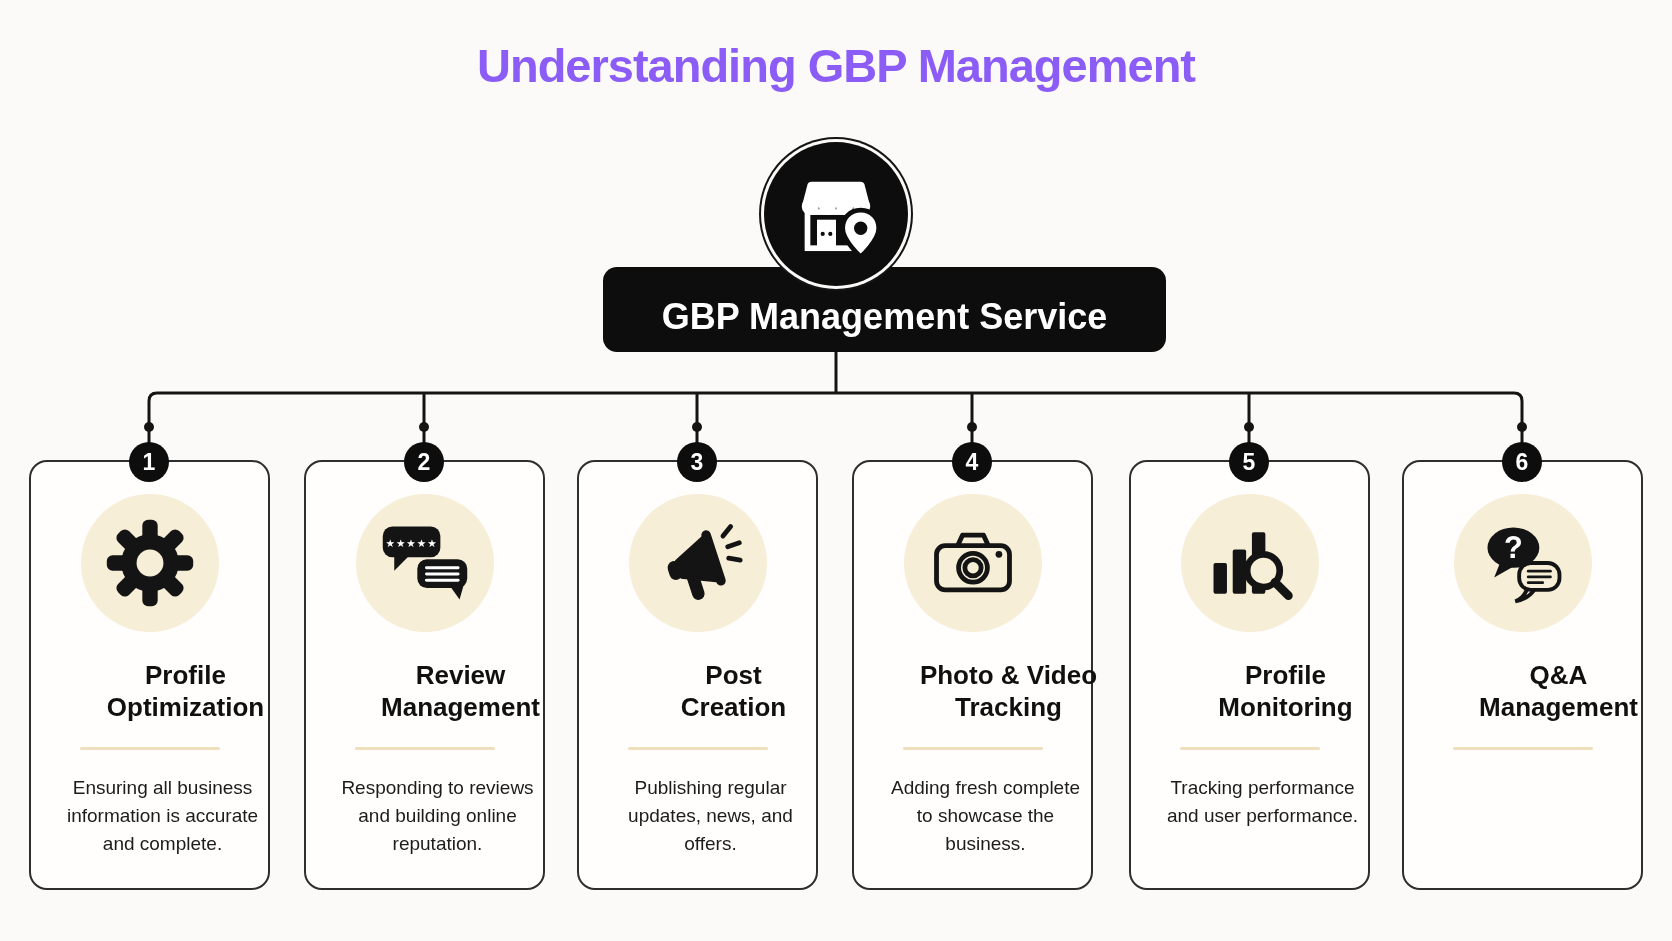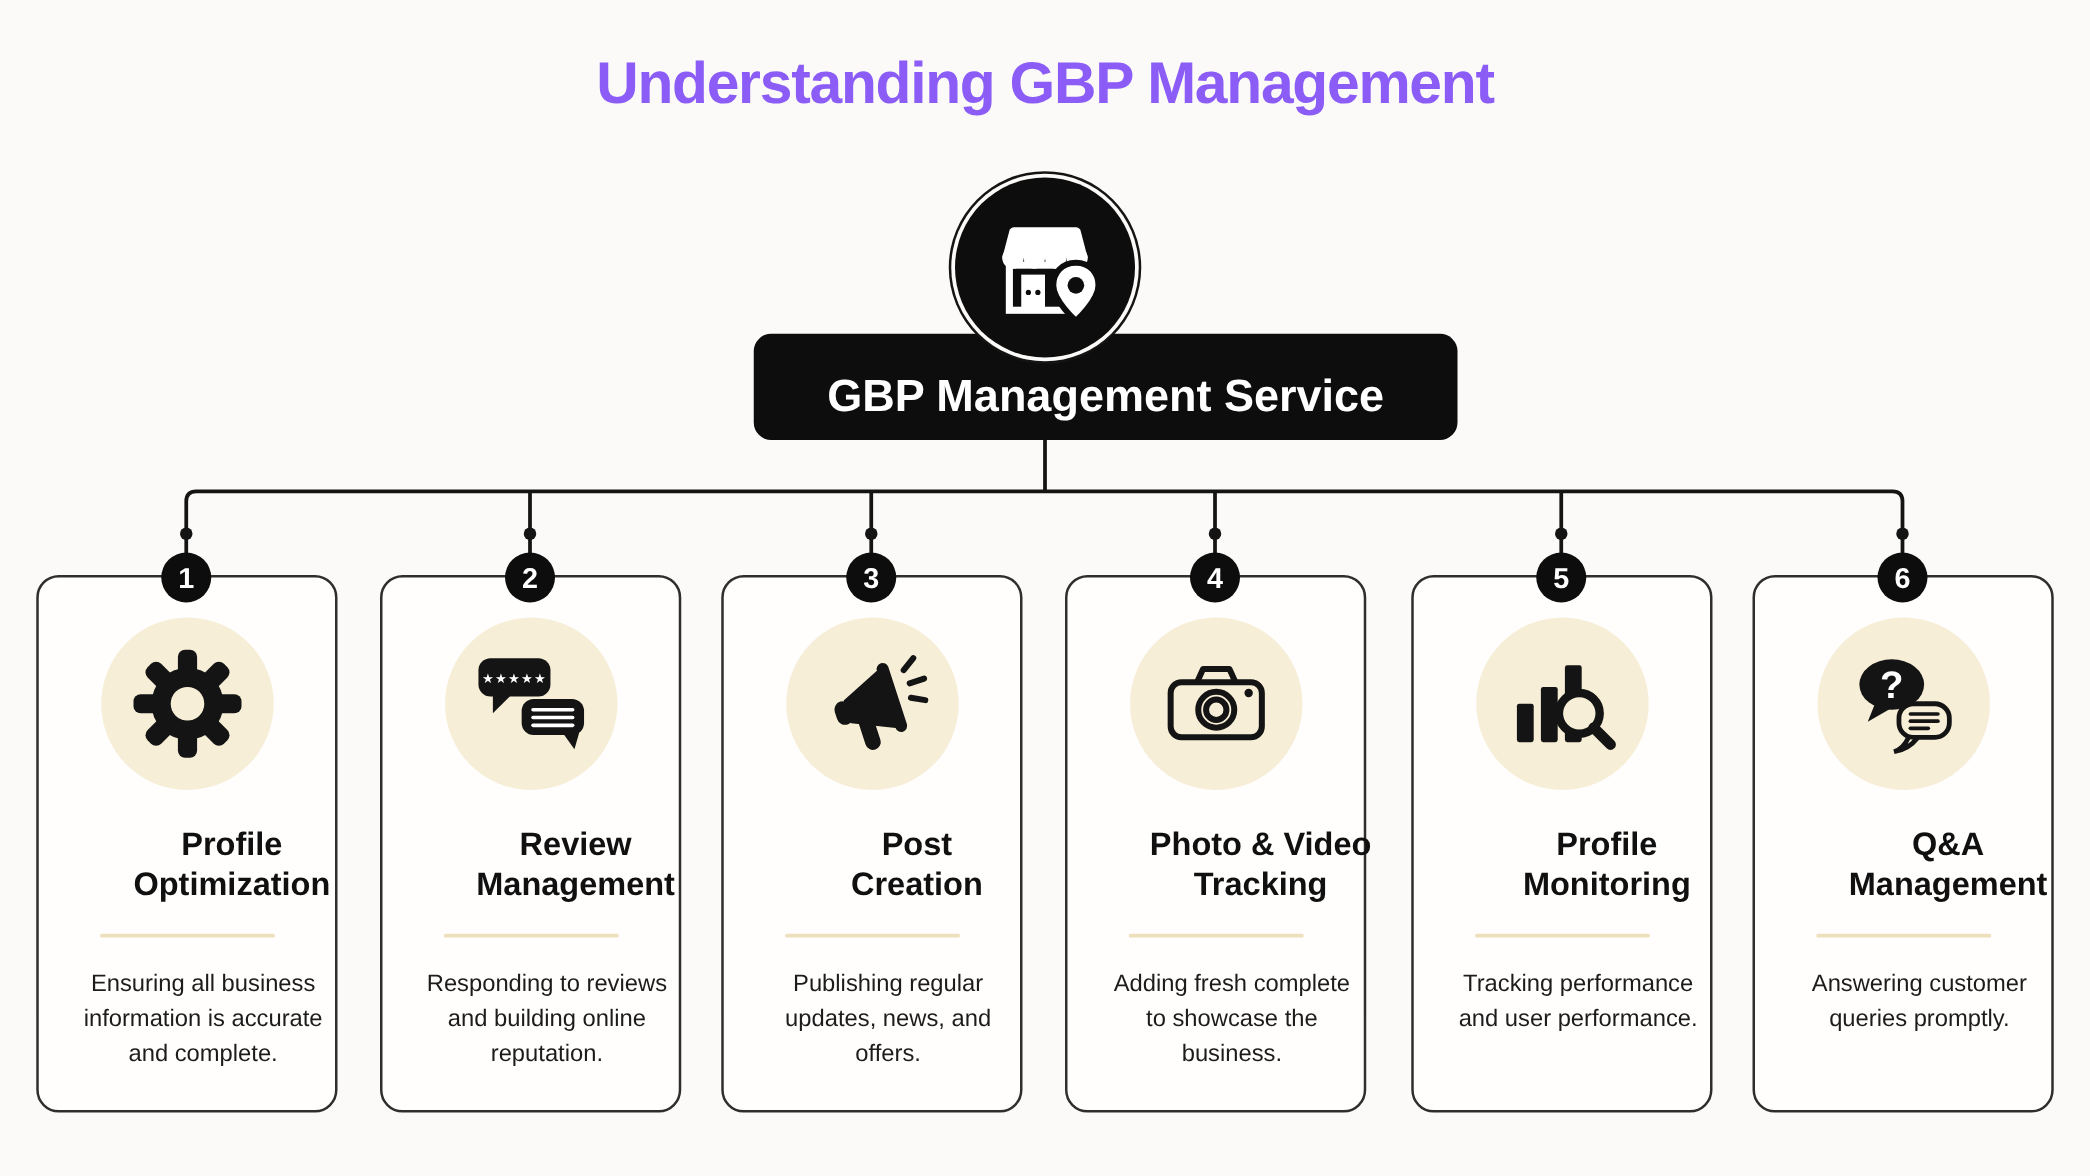--- a/index.html
+++ b/index.html
@@ -231,14 +231,13 @@
         <rect x="54" y="63" width="26" height="3" rx="1.5"></rect>
         <rect x="54" y="69" width="18" height="3" rx="1.5"></rect>
       </g>
       <path d="M54,78 Q50,87 42,90 Q54,88 61,79" fill="none" stroke="#141414" stroke-width="4" stroke-linecap="round"></path>
     </svg>
   </div>
   <div class="card-title">
     <span>Q&amp;A</span><br><span>Management</span>
   </div>
   <div class="card-divider"></div>
-  <div class="card-desc">Answering customer queries promptly.</div>
 </div>
 
 </body></html>

